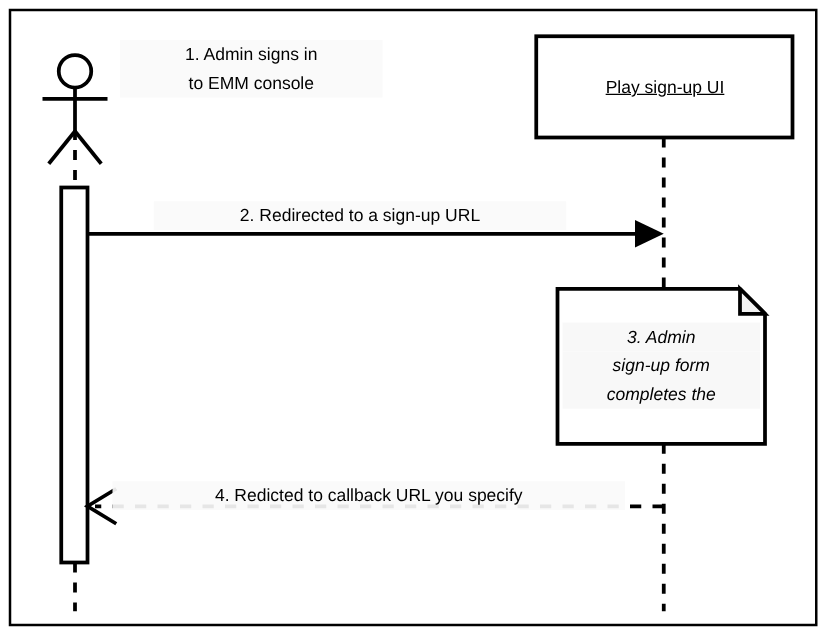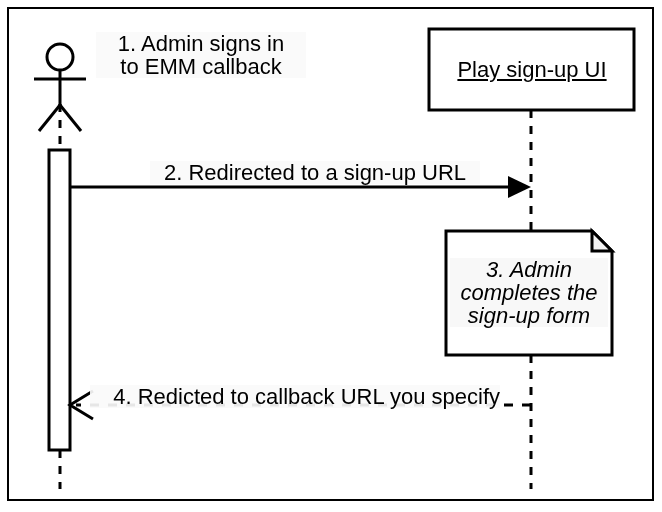--- a/index.html
+++ b/index.html
@@ -32,43 +32,43 @@
     position: absolute;
     left: 0;
     top: 0;
     width: 662px;
     height: 512px;
   }
   
   .lbl {
     position: absolute;
     font-family: "Liberation Sans", sans-serif;
-    font-size: 22px;
+    font-size: 14px;
     line-height: 23px;
     color: #000000;
     white-space: pre;
     text-align: center;
     background: rgba(250,250,250,0.92);
   }
   #actor-caption {
     left: 96px;
     top: 32px;
     width: 210px;
     text-align: center;
   }
   #msg2-label {
-    left: 150px;
+    left: 123px;
     top: 161px;
     width: 330px;
   }
   #msg4-label {
     left: 90px;
     top: 385px;
     width: 410px;
-    text-align: right;
+    text-align: center;
   }
   #lifeline-play-label {
     left: 432px;
     top: 58px;
     width: 200px;
     text-align: center;
     background: transparent;
     text-decoration: underline;
   }
   #note-text {
@@ -126,23 +126,23 @@
 
       <path d="M 592 231 L 612 251 L 592 251 Z" fill="#f2f2f2" stroke="#000000" stroke-width="3" stroke-linejoin="miter"></path>
     </g>
 
     <g>
       <line x1="531" y1="405" x2="76" y2="405" stroke="#000000" stroke-width="3" stroke-dasharray="9 9"></line>
       <polyline points="93,391 70,405 93,419" fill="none" stroke="#000000" stroke-width="3" stroke-linecap="butt" stroke-linejoin="miter"></polyline>
     </g>
   </svg>
 
-  <div class="lbl" id="actor-caption"><span>1. Admin signs in</span><br><span>to EMM callback</span></div>
+  <div class="lbl" id="actor-caption"><span>1. Admin signs in</span><br><span>to EMM console</span></div>
 
   <div class="lbl" id="lifeline-play-label">Play sign-up UI</div>
 
   <div class="lbl" id="msg2-label">2. Redirected to a sign-up URL</div>
 
-  <div class="lbl" id="note-text"><span class="note-line">3. Admin</span><span class="note-line">completes the</span><span class="note-line">sign-up form</span></div>
+  <div class="lbl" id="note-text"><span class="note-line">3. Admin</span><span class="note-line">sign-up form</span><span class="note-line">completes the</span></div>
 
   <div class="lbl" id="msg4-label">4. Redicted to callback URL you specify</div>
 
 </div>
 
 </body></html>

